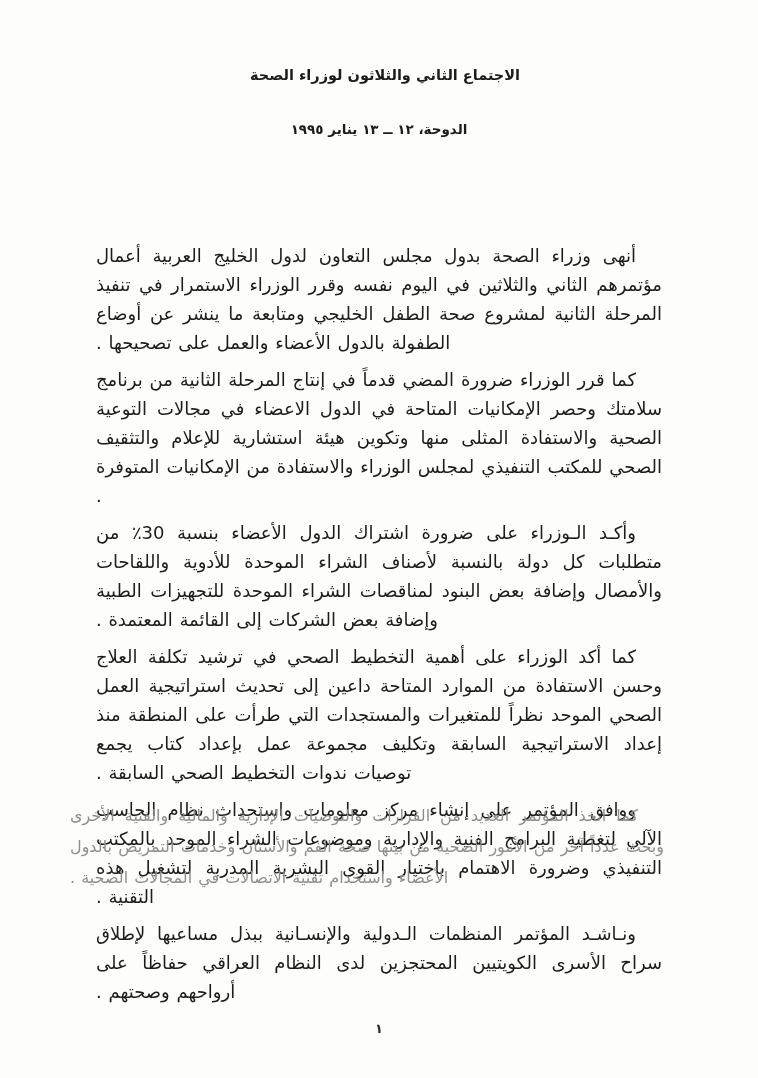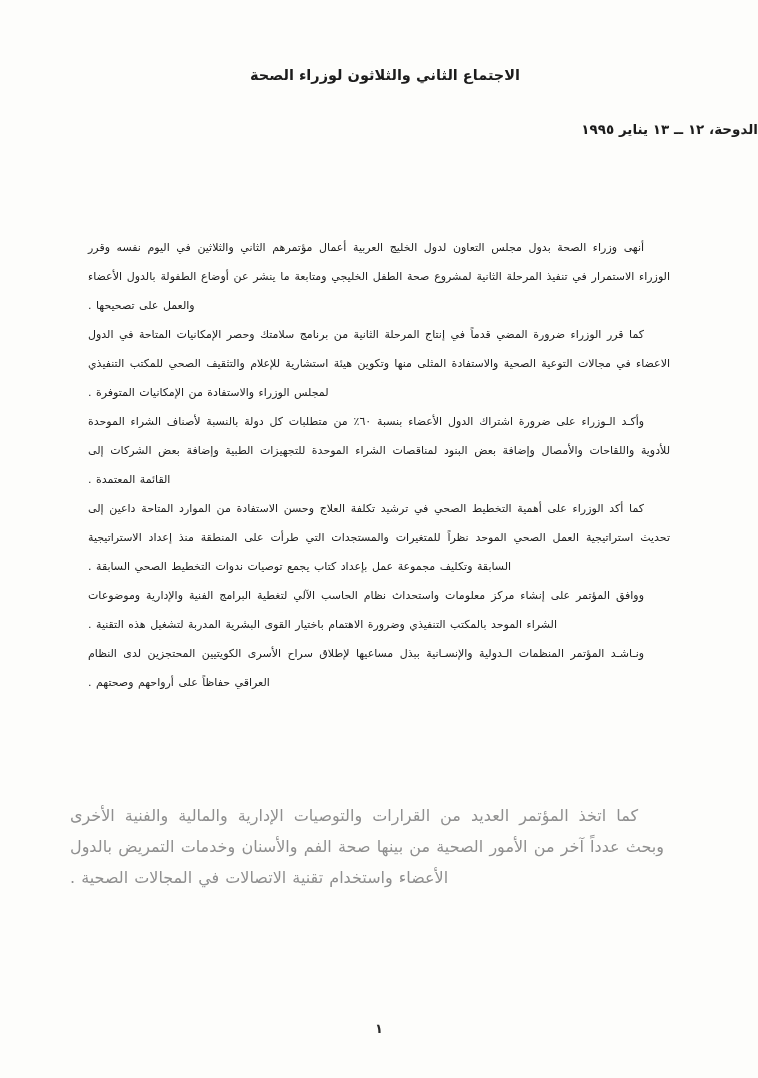--- a/index.html
+++ b/index.html
@@ -33,32 +33,31 @@
     font-weight: bold;
     line-height: 34px;
     letter-spacing: 0.2px;
     margin-left: 12px;
   }
   .doc-date {
     margin-top: 26px;
     font-size: 13.5px;
     font-weight: bold;
     line-height: 22px;
-    text-align: right;
   }
   .doc-body {
     position: absolute;
     top: 233px;
     right: 88px;
     width: 582px;
     direction: rtl;
   }
   .doc-body p {
-    margin: 0;
-    font-size: 11px;
+    margin: 8px;
+    font-size: 18px;
     line-height: 29px;
     text-align: justify;
     text-align-last: left;
     text-indent: 26px;
     word-spacing: 1px;
   }
   .faded-para {
     position: absolute;
     top: 800px;
     right: 94px;
@@ -93,21 +92,21 @@
 <div class="page">
 
   <header class="doc-header">
     <div class="doc-title">الاجتماع الثاني والثلاثون لوزراء الصحة</div>
     <div class="doc-date">الدوحة، ١٢ ــ ١٣ يناير ١٩٩٥</div>
   </header>
 
   <main class="doc-body">
     <p>أنهى وزراء الصحة بدول مجلس التعاون لدول الخليج العربية أعمال مؤتمرهم الثاني والثلاثين في اليوم نفسه وقرر الوزراء الاستمرار في تنفيذ المرحلة الثانية لمشروع صحة الطفل الخليجي ومتابعة ما ينشر عن أوضاع الطفولة بالدول الأعضاء والعمل على تصحيحها .</p>
     <p>كما قرر الوزراء ضرورة المضي قدماً في إنتاج المرحلة الثانية من برنامج سلامتك وحصر الإمكانيات المتاحة في الدول الاعضاء في مجالات التوعية الصحية والاستفادة المثلى منها وتكوين هيئة استشارية للإعلام والتثقيف الصحي للمكتب التنفيذي لمجلس الوزراء والاستفادة من الإمكانيات المتوفرة .</p>
-    <p>وأكـد الـوزراء على ضرورة اشتراك الدول الأعضاء بنسبة ٦٠٪ من متطلبات كل دولة بالنسبة لأصناف الشراء الموحدة للأدوية واللقاحات والأمصال وإضافة بعض البنود لمناقصات الشراء الموحدة للتجهيزات الطبية وإضافة بعض الشركات إلى القائمة المعتمدة .</p>
+    <p>وأكـد الـوزراء على ضرورة اشتراك الدول الأعضاء بنسبة 30٪ من متطلبات كل دولة بالنسبة لأصناف الشراء الموحدة للأدوية واللقاحات والأمصال وإضافة بعض البنود لمناقصات الشراء الموحدة للتجهيزات الطبية وإضافة بعض الشركات إلى القائمة المعتمدة .</p>
     <p>كما أكد الوزراء على أهمية التخطيط الصحي في ترشيد تكلفة العلاج وحسن الاستفادة من الموارد المتاحة داعين إلى تحديث استراتيجية العمل الصحي الموحد نظراً للمتغيرات والمستجدات التي طرأت على المنطقة منذ إعداد الاستراتيجية السابقة وتكليف مجموعة عمل بإعداد كتاب يجمع توصيات ندوات التخطيط الصحي السابقة .</p>
     <p>ووافق المؤتمر على إنشاء مركز معلومات واستحداث نظام الحاسب الآلي لتغطية البرامج الفنية والإدارية وموضوعات الشراء الموحد بالمكتب التنفيذي وضرورة الاهتمام باختيار القوى البشرية المدربة لتشغيل هذه التقنية .</p>
     <p>ونـاشـد المؤتمر المنظمات الـدولية والإنسـانية ببذل مساعيها لإطلاق سراح الأسرى الكويتيين المحتجزين لدى النظام العراقي حفاظاً على أرواحهم وصحتهم .</p>
   </main>
 
   <p class="faded-para">كما اتخذ المؤتمر العديد من القرارات والتوصيات الإدارية والمالية والفنية الأخرى وبحث عدداً آخر من الأمور الصحية من بينها صحة الفم والأسنان وخدمات التمريض بالدول الأعضاء واستخدام تقنية الاتصالات في المجالات الصحية .</p>
 
   <footer class="doc-footer">
     <span class="page-number">١</span>
   </footer>

